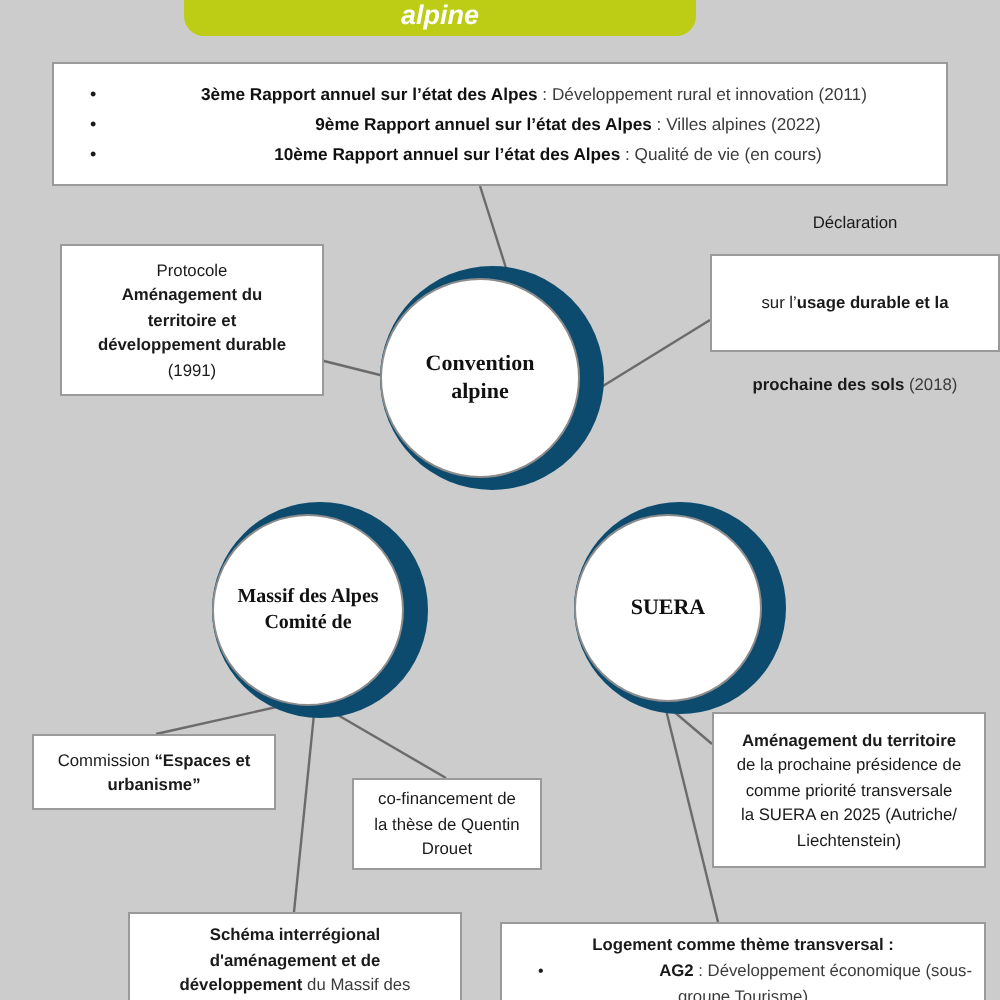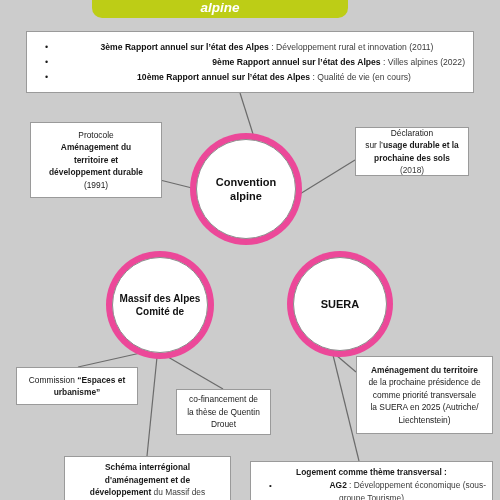--- a/index.html
+++ b/index.html
@@ -94,32 +94,33 @@
   }
   .report-text {
     flex: 1 1 auto;
     text-align: center;
     font-size: 8.6px;
     white-space: nowrap;
   }
   .report-text .b { font-weight: bold; color: #111; }
   .report-text .norm { color: #3b3b3b; }
   .r1 .report-text { }
-  .r2 .report-text { text-align: right; padding-left: 34px; }
+  .r2 .report-text { text-align: center; padding-left: 34px; }
   .r3 .report-text { text-align: center; padding-left: 14px; }
 
   
   .circle {
     position: absolute;
     border-radius: 50%;
-    background: #ec4899;
+    background: #0c4a6e;
     display: flex;
     align-items: center;
-    justify-content: center;
-    box-sizing: border-box;
+    justify-content: flex-start;
+    box-sizing: border-box;
+    font-family: Liberation Serif, serif;
   }
   .circle-inner {
     border-radius: 50%;
     background: #ffffff;
     border: 1px solid #8c8c8c;
     box-sizing: border-box;
     display: flex;
     align-items: center;
     justify-content: center;
     text-align: center;
@@ -137,21 +138,21 @@
 
   #circle-comite { left: 106px; top: 251px; width: 108px; height: 108px; }
   #circle-comite .circle-inner { width: 96px; height: 96px; }
   #circle-comite .circle-label { font-size: 10px; line-height: 13px; }
 
   #circle-suera { left: 287px; top: 251px; width: 106px; height: 106px; }
   #circle-suera .circle-inner { width: 94px; height: 94px; }
 
   
   #protocole-box { left: 30px; top: 122px; width: 132px; height: 76px; padding: 4px 5px; }
-  #declaration-box { left: 355px; top: 127px; width: 114px; height: 49px; padding: 4px 5px; }
+  #declaration-box { left: 355px; top: 127px; width: 145px; height: 49px; padding: 4px 5px; gap: 28px; }
   #commission-box { left: 16px; top: 367px; width: 122px; height: 38px; padding: 3px 5px; }
   #cofinancement-box { left: 176px; top: 389px; width: 95px; height: 46px; padding: 3px 5px; }
   #amenagement-box { left: 356px; top: 356px; width: 137px; height: 78px; padding: 4px 5px; }
   #schema-box { left: 64px; top: 456px; width: 167px; height: 64px; padding: 4px 6px; justify-content: flex-start; }
   #logement-box { left: 250px; top: 461px; width: 243px; height: 60px; padding: 4px 6px; justify-content: flex-start; }
 
   .logement-row {
     display: flex;
     align-items: baseline;
     line-height: 12.5px;

